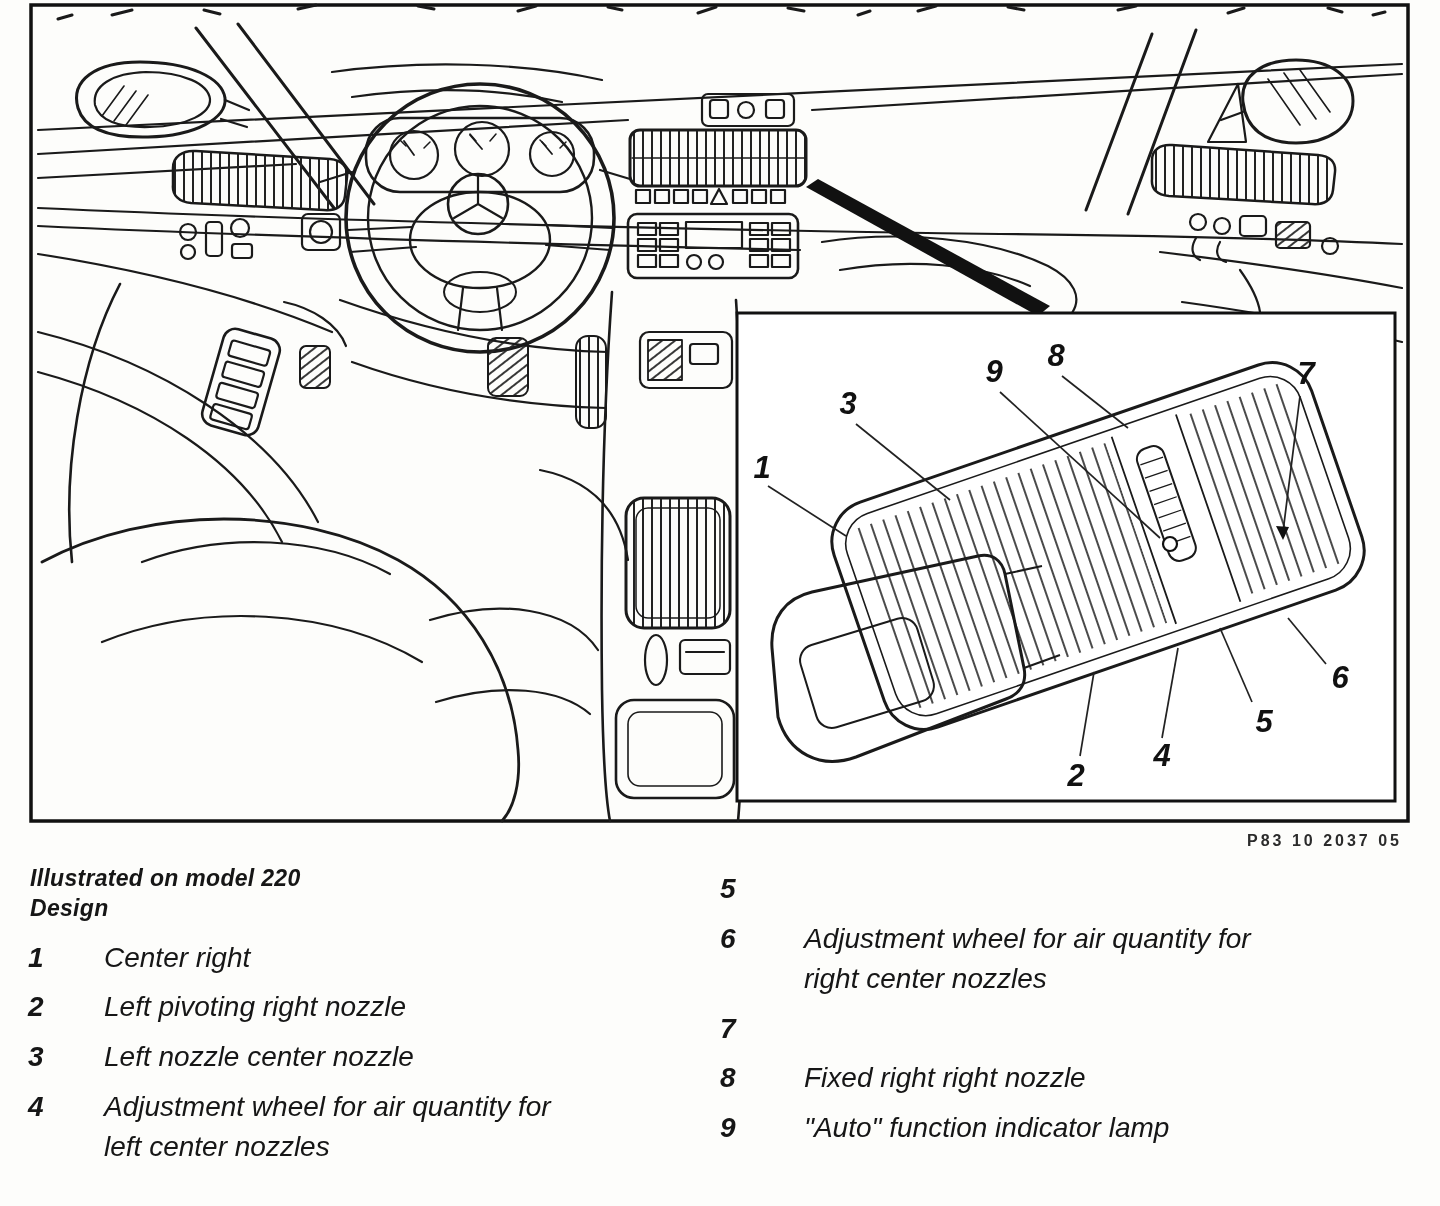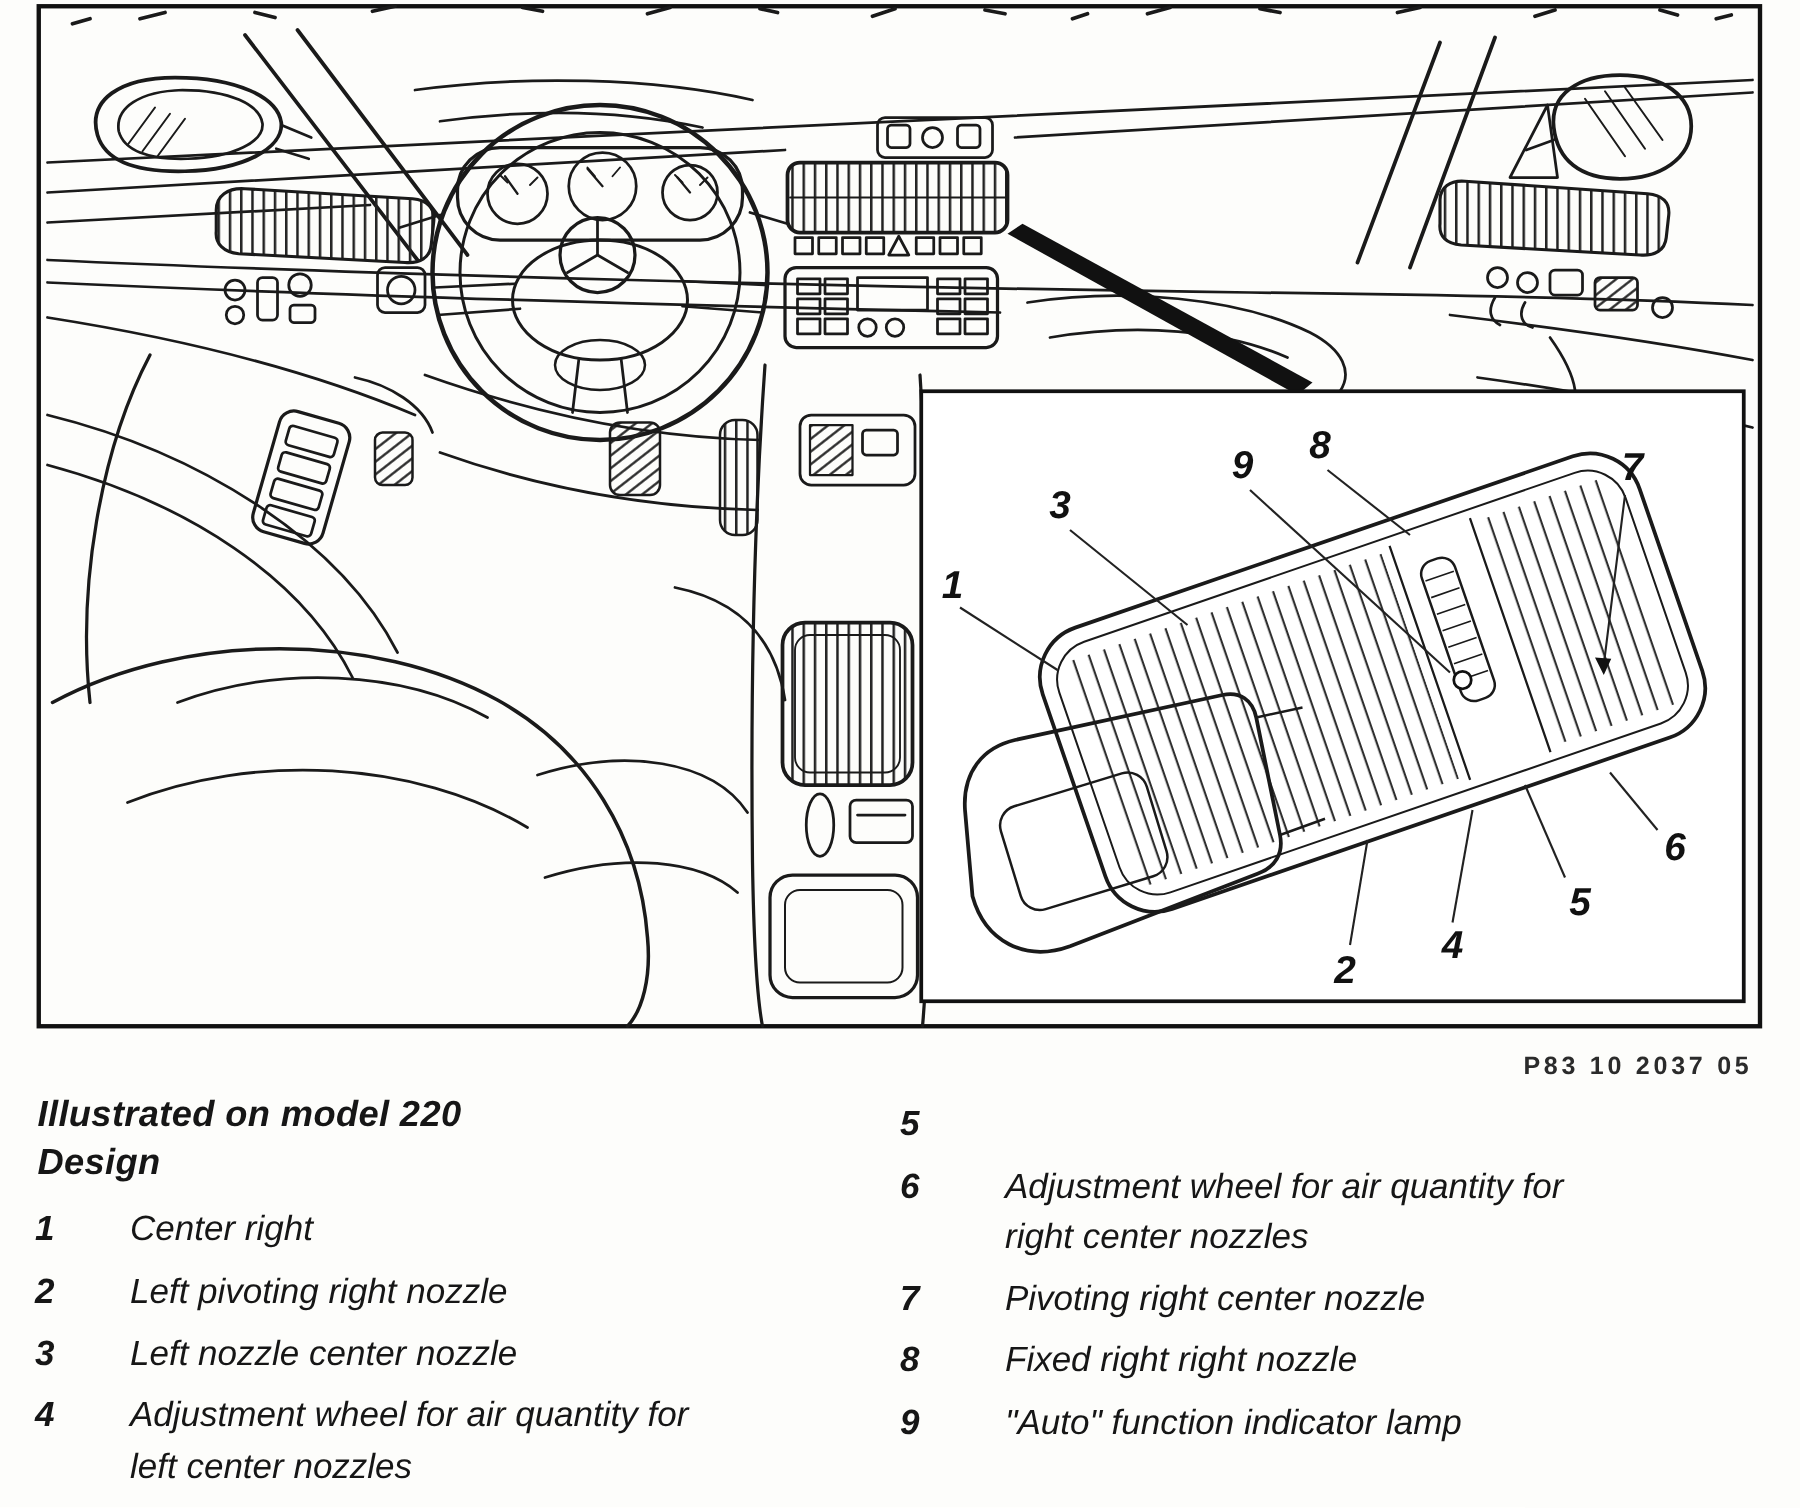--- a/index.html
+++ b/index.html
@@ -1,26 +1,26 @@
 <!DOCTYPE html>
 <html><head>
 <meta charset="utf-8">
 <style>
   html,body{margin:0;padding:0;background:#fff;}
   body{width:1440px;height:1206px;overflow:hidden;font-family:"Liberation Sans",sans-serif;}
   .page{position:relative;width:1440px;height:1206px;background:#fdfdfb;color:#161616;}
   .figure{width:1440px;height:832px;}
   .figure svg{display:block;}
   .fig-num{font:700 31px "Liberation Sans",sans-serif;font-style:italic;fill:#111;}
-  .part-number{height:24px;margin-top:10px;padding-right:38px;text-align:right;
-    font-size:20px;letter-spacing:3px;color:#2b2b2b;font-weight:700;}
+  .part-number{height:24px;margin-top:0;padding-right:38px;text-align:right;
+    font-size:16px;letter-spacing:3px;color:#2b2b2b;font-weight:700;}
   .legend{display:flex;padding:4px 0 0 28px;font-style:italic;}
   .col-left{width:692px;flex:none;}
   .col-right{flex:1;min-width:0;}
-  .legend-title{font-size:29px;font-weight:700;line-height:1.3;letter-spacing:.3px;margin:4px 0 14px 2px;}
+  .legend-title{font-size:23px;font-weight:700;line-height:1.3;letter-spacing:.3px;margin:4px 0 14px 2px;}
   .item{display:flex;font-size:28px;line-height:1.45;margin:9px 0;}
   .num{flex:0 0 76px;font-weight:700;}
   .col-right .num{flex-basis:84px;}
   .txt{flex:1;padding-right:24px;white-space:pre-line;}
 </style>
 </head>
 <body>
 
 <div class="page">
 
@@ -254,21 +254,20 @@
       <div class="item">
         <span class="num">5</span>
       </div>
       <div class="item">
         <span class="num">6</span>
         <span class="txt">Adjustment wheel for air quantity for
 right center nozzles</span>
       </div>
       <div class="item">
         <span class="num">7</span>
-        <span class="txt">Pivoting right center nozzle</span>
       </div>
       <div class="item">
         <span class="num">8</span>
         <span class="txt">Fixed right right nozzle</span>
       </div>
       <div class="item">
         <span class="num">9</span>
         <span class="txt">"Auto" function indicator lamp</span>
       </div>
     </div>

